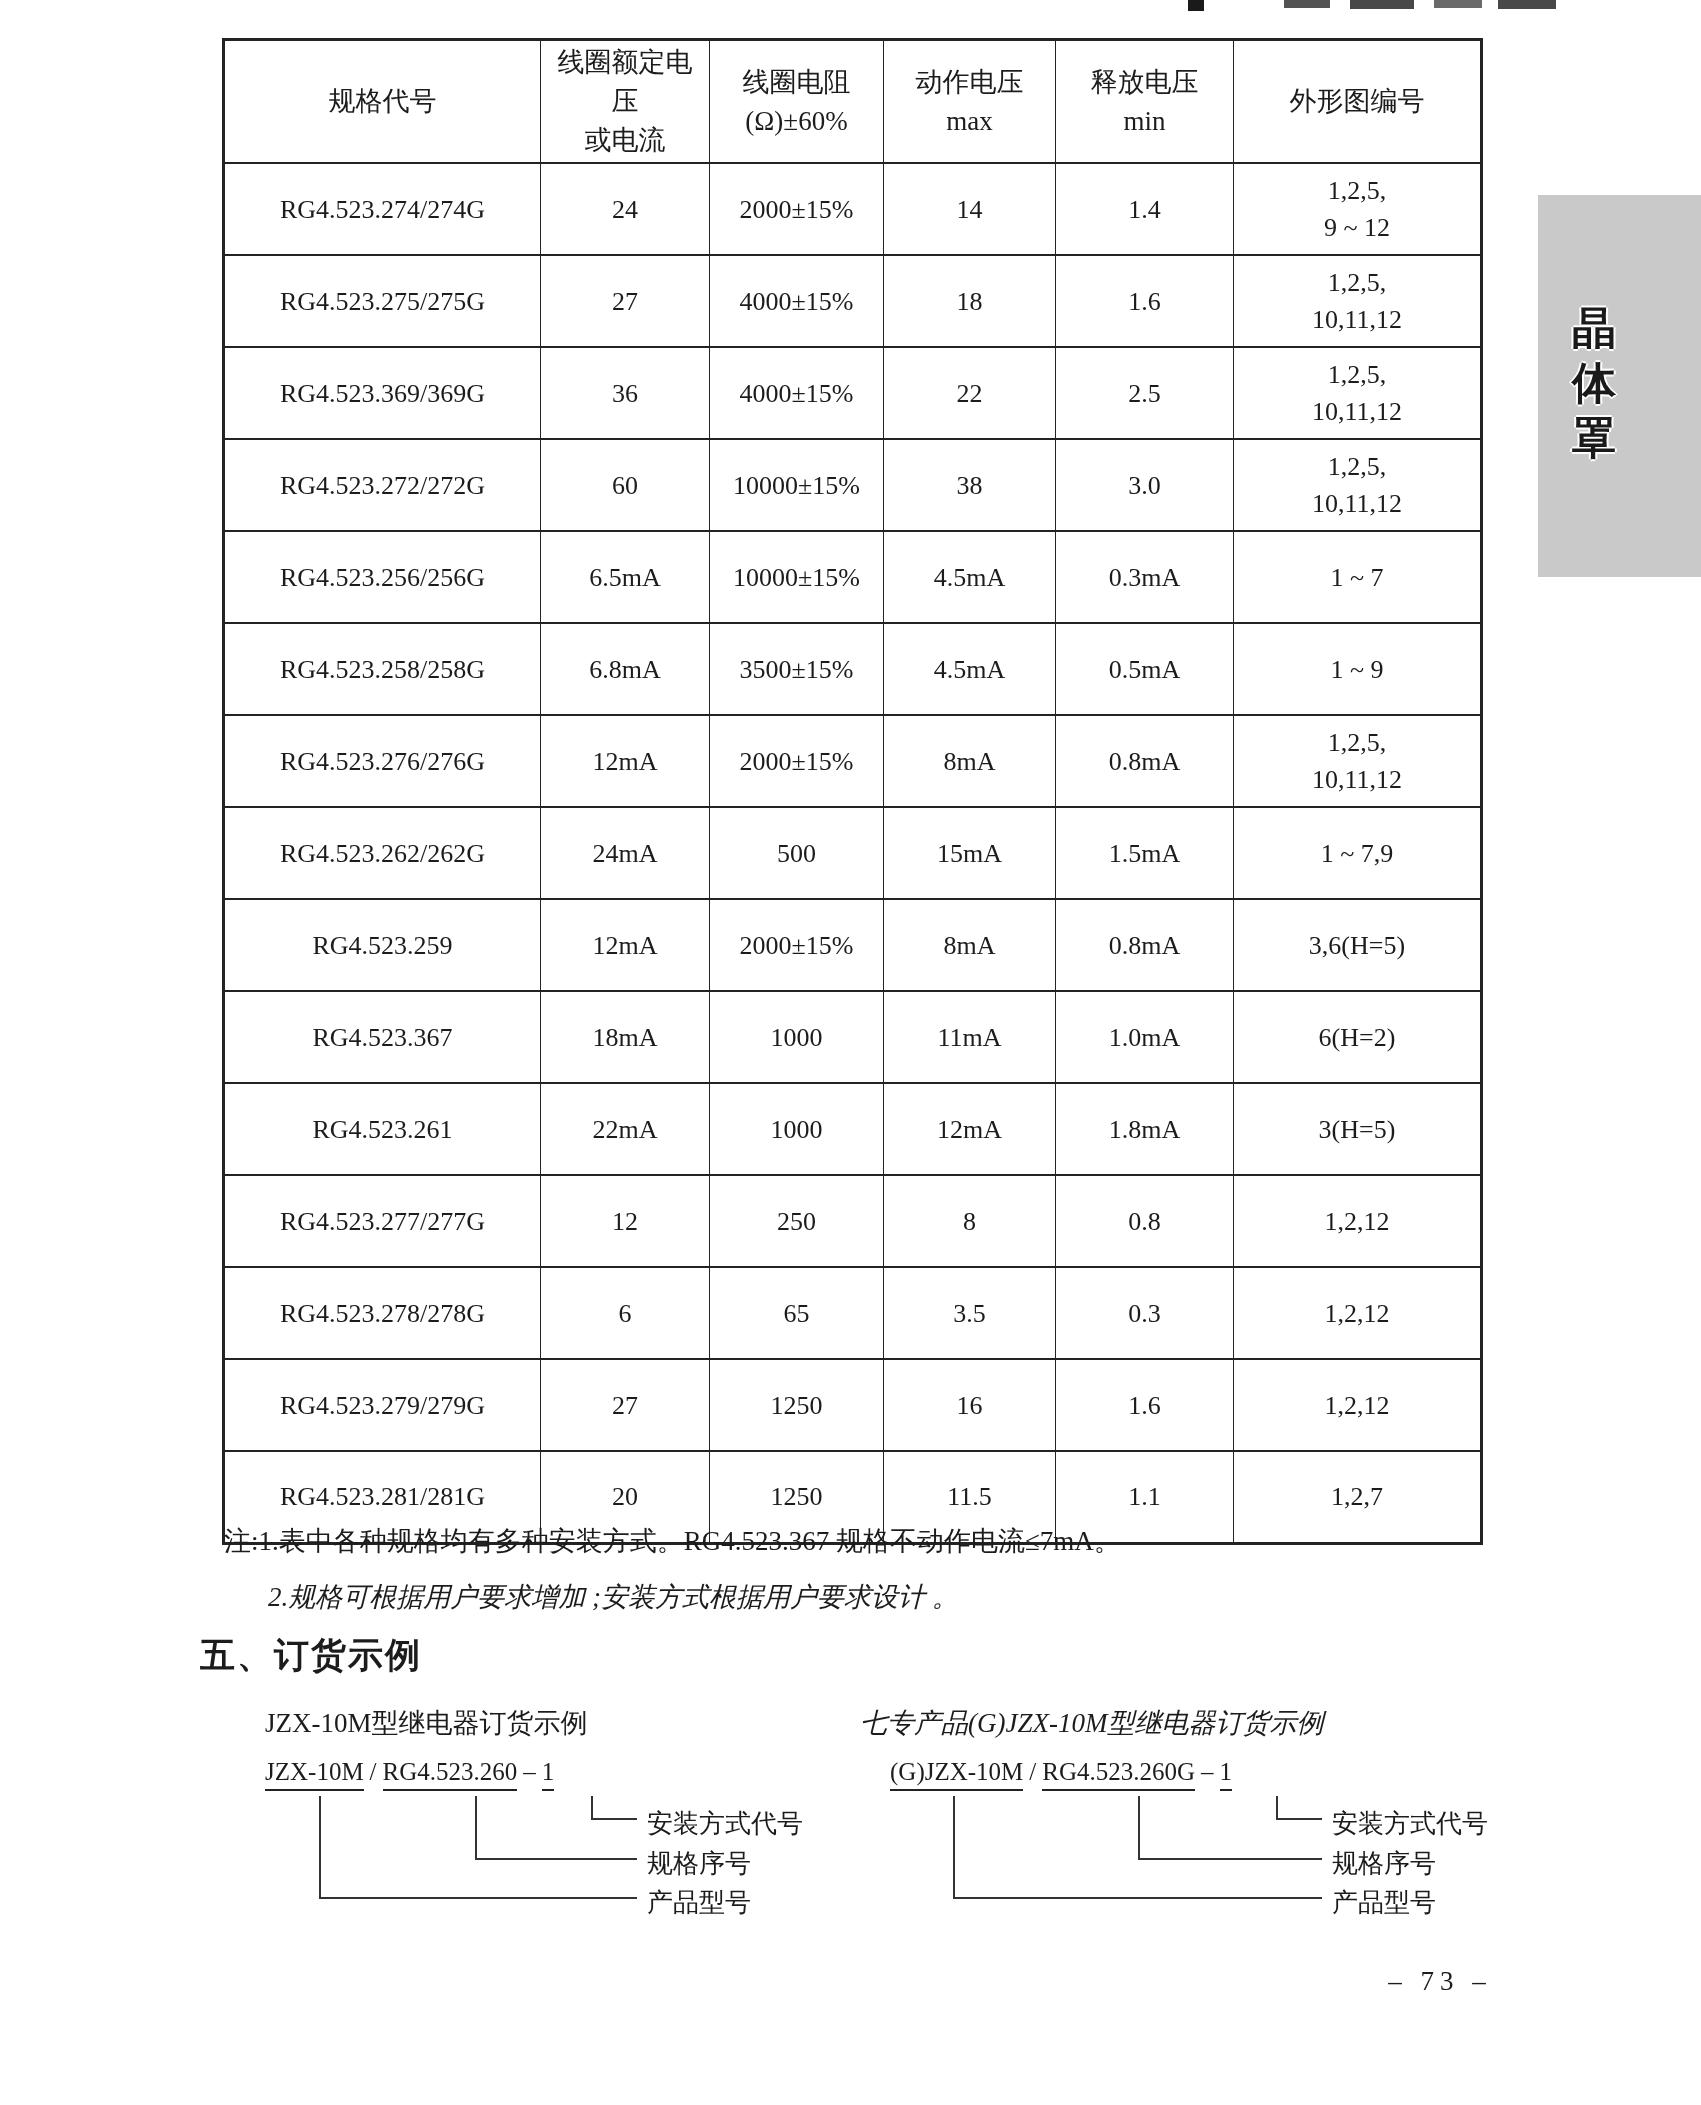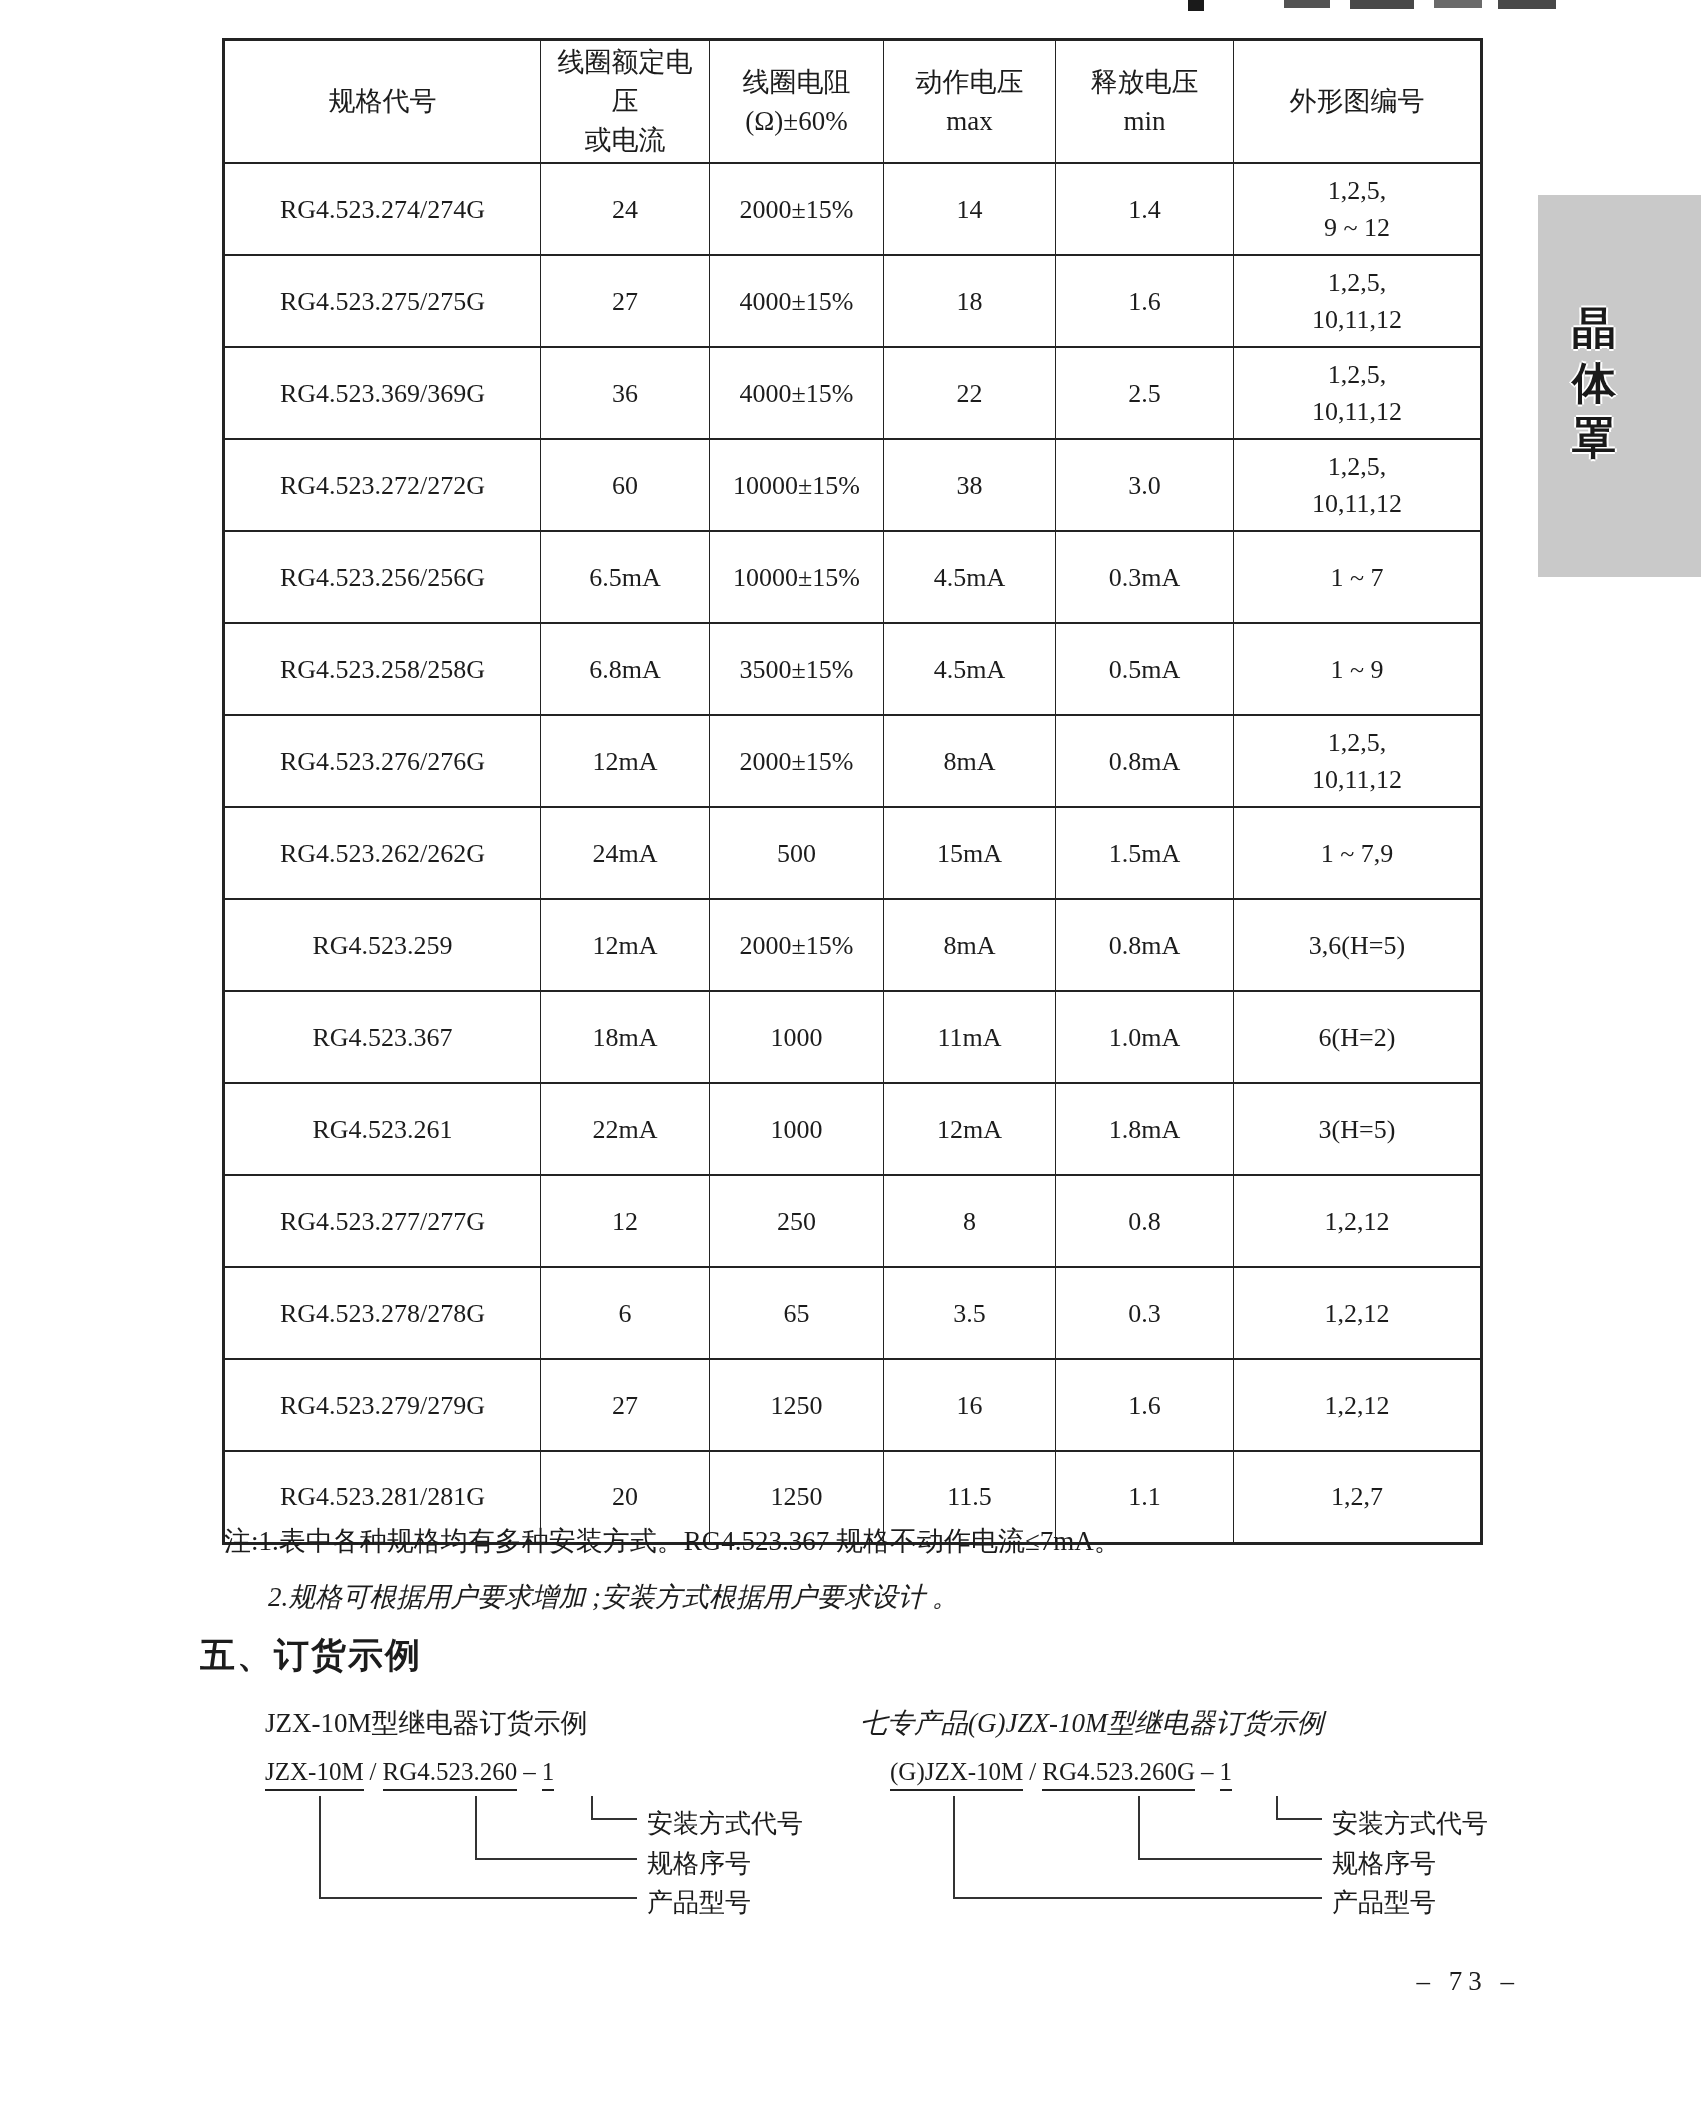--- a/index.html
+++ b/index.html
@@ -87,21 +87,21 @@
   .diagram-right .elbow-1 { left:416px; top:96px; width:46px;  height:24px; }
   .diagram-right .elbow-2 { left:278px; top:96px; width:184px; height:64px; }
   .diagram-right .elbow-3 { left:93px;  top:96px; width:369px; height:103px; }
   .diagram-right .label-1 { left:472px; top:106px; }
   .diagram-right .label-2 { left:472px; top:146px; }
   .diagram-right .label-3 { left:472px; top:185px; }
 
   
   .page-number {
     position:absolute; left:1360px; top:1966px; width:160px;
-    text-align:right; font-size:27px; letter-spacing:6px;
+    text-align:center; font-size:27px; letter-spacing:6px;
   }
 </style>
 </head>
 <body>
 
 <div class="page">
 
   <div class="hdr-frag frag-sq"></div>
   <div class="hdr-frag frag-a"></div>
   <div class="hdr-frag frag-b"></div>

